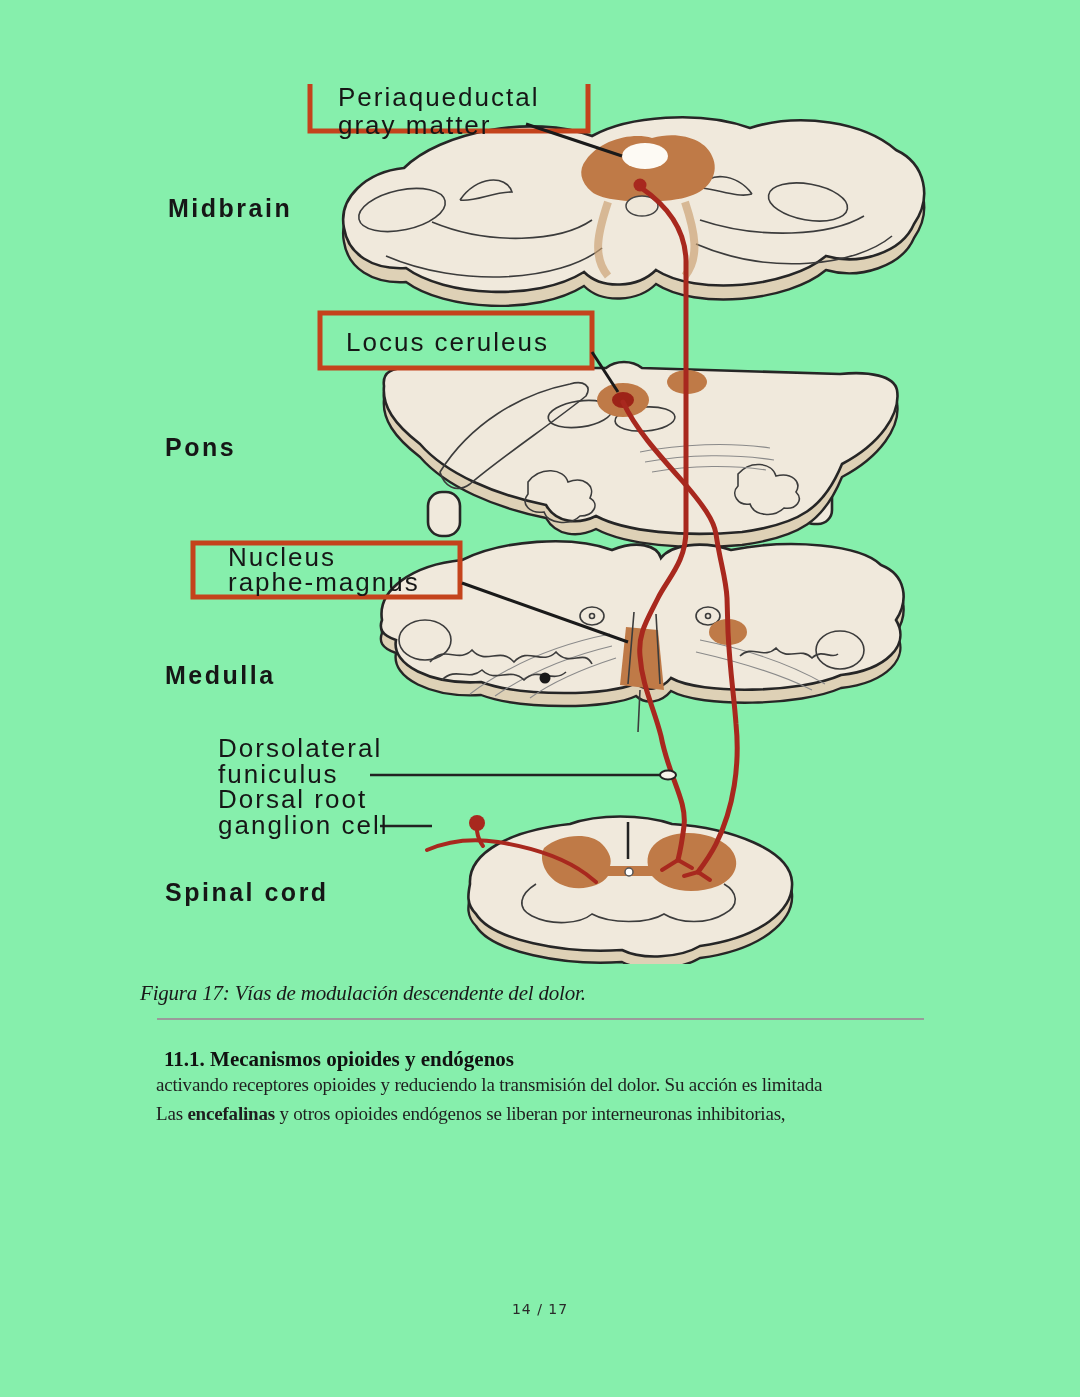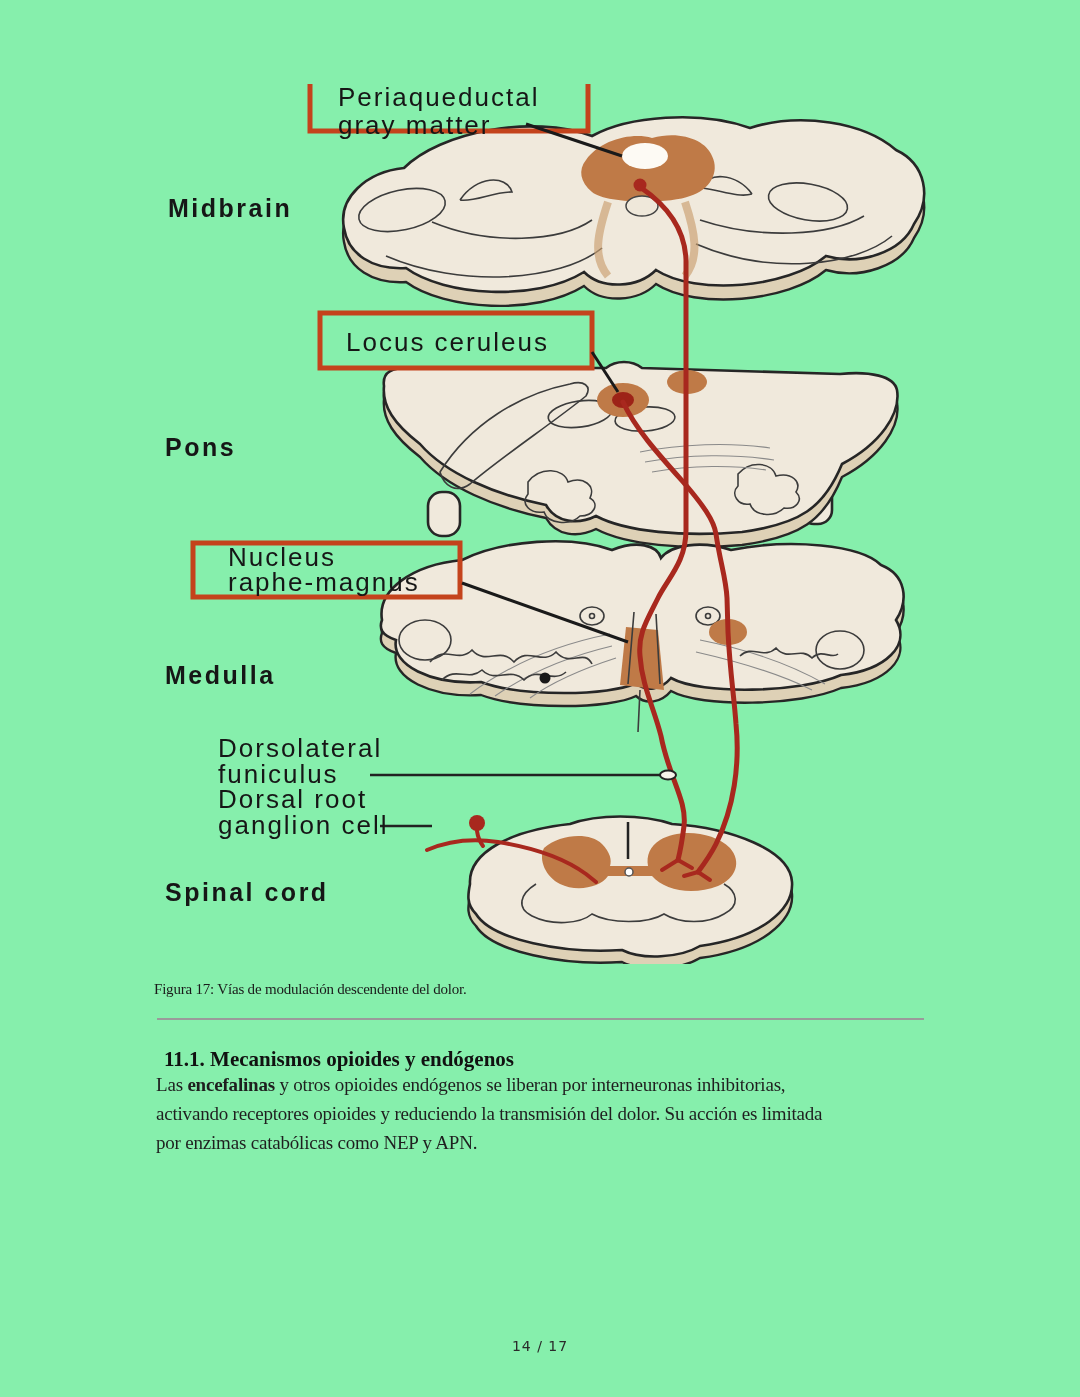--- a/index.html
+++ b/index.html
@@ -20,38 +20,38 @@
   .fanline { fill:none; stroke:#8a8a8a; stroke-width:1.1; }
   .tanfib  { fill:none; stroke:#c99e6e; stroke-width:8; opacity:.65; }
   .hl      { fill:#bf7a47; stroke:none; }
   .redpath { fill:none; stroke:#a8281e; stroke-width:5; stroke-linecap:round; }
   .redthin { fill:none; stroke:#a8281e; stroke-width:4; stroke-linecap:round; }
   .cbox    { fill:none; stroke:#c4431c; stroke-width:5; }
   .pointer { fill:none; stroke:#1a1a1a; stroke-width:3; }
   .leader  { fill:none; stroke:#222222; stroke-width:2.5; }
   
   .caption {
-    position:absolute; left:154px; top:981px;
-    font-size:15px; letter-spacing:-0.2px; color:#1a1a1a;
+    position:absolute; left:140px; top:981px;
+    font-style:italic; font-size:21px; letter-spacing:-0.2px; color:#1a1a1a;
   }
   .divider {
     position:absolute; left:157px; top:1018px; width:767px; height:2px;
     background:#9a9a9a; border:none; margin:0;
   }
   .heading {
     position:absolute; left:156px; top:1039px;
     font-size:21px; font-weight:bold; color:#111111; margin:8px;
   }
   .bodytext {
     position:absolute; left:156px; top:1070px; width:800px;
     font-size:19px; line-height:29px; letter-spacing:-0.2px; color:#1f1f1f;
   }
   .bodyline { white-space:nowrap; }
   .pagenum {
-    position:absolute; left:0; top:1338px; width:1080px;
+    position:absolute; left:0; top:1301px; width:1080px;
     text-align:center; font-family:"DejaVu Sans", sans-serif;
     font-size:14px; letter-spacing:1px; color:#2a2a2a;
   }
 </style>
 </head>
 <body>
 
 <div class="page">
 
   <div class="figure-wrap">
@@ -172,20 +172,19 @@
     </svg>
   </div>
 
   <div class="caption">Figura 17: Vías de modulación descendente del dolor.</div>
 
   <div class="divider"></div>
 
   <h2 class="heading">11.1. Mecanismos opioides y endógenos</h2>
 
   <div class="bodytext">
+    <div class="bodyline">activando receptores opioides y reduciendo la transmisión del dolor. Su acción es limitada</div>
     <div class="bodyline"><span>Las </span><strong>encefalinas</strong><span> y otros opioides endógenos se liberan por interneuronas inhibitorias,</span></div>
-    <div class="bodyline">activando receptores opioides y reduciendo la transmisión del dolor. Su acción es limitada</div>
-    <div class="bodyline">por enzimas catabólicas como NEP y APN.</div>
   </div>
 
   <div class="pagenum">14 / 17</div>
 
 </div>
 
 </body></html>

